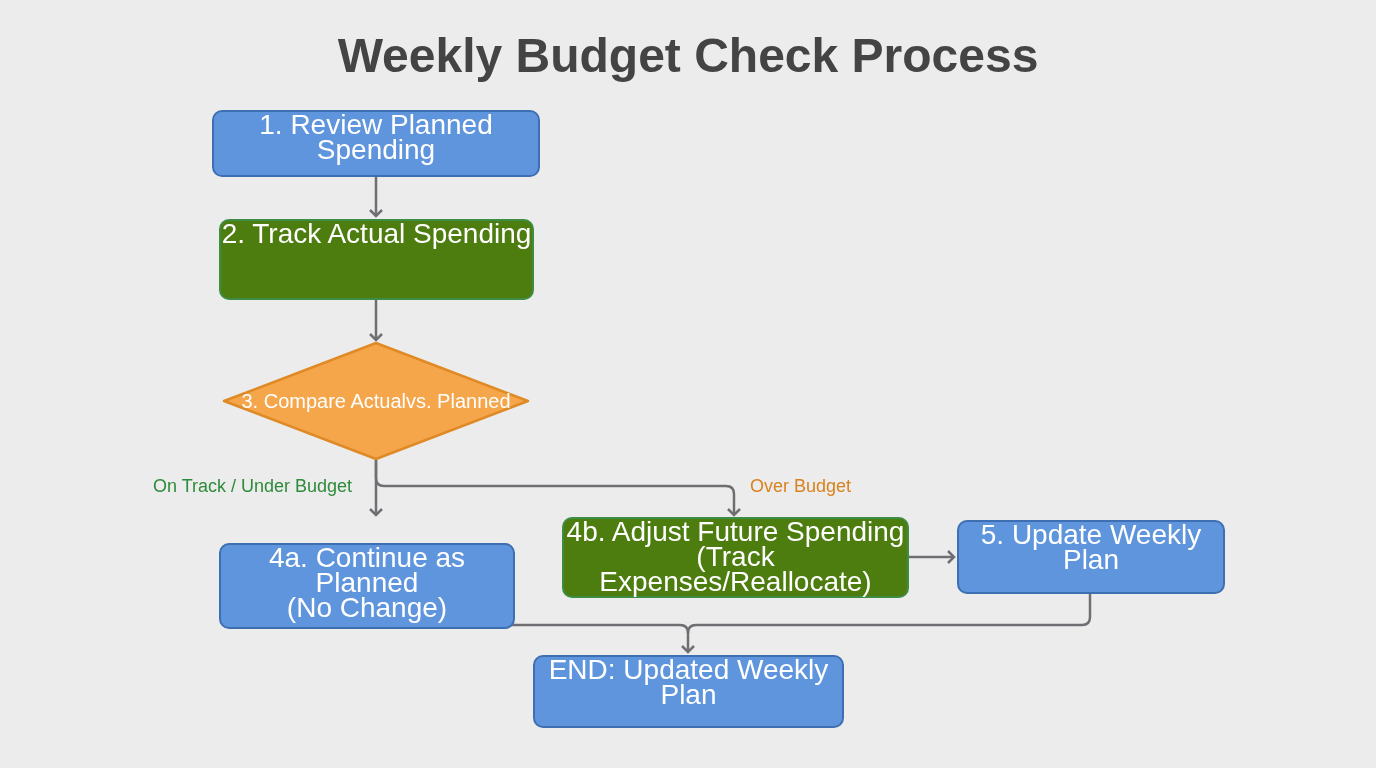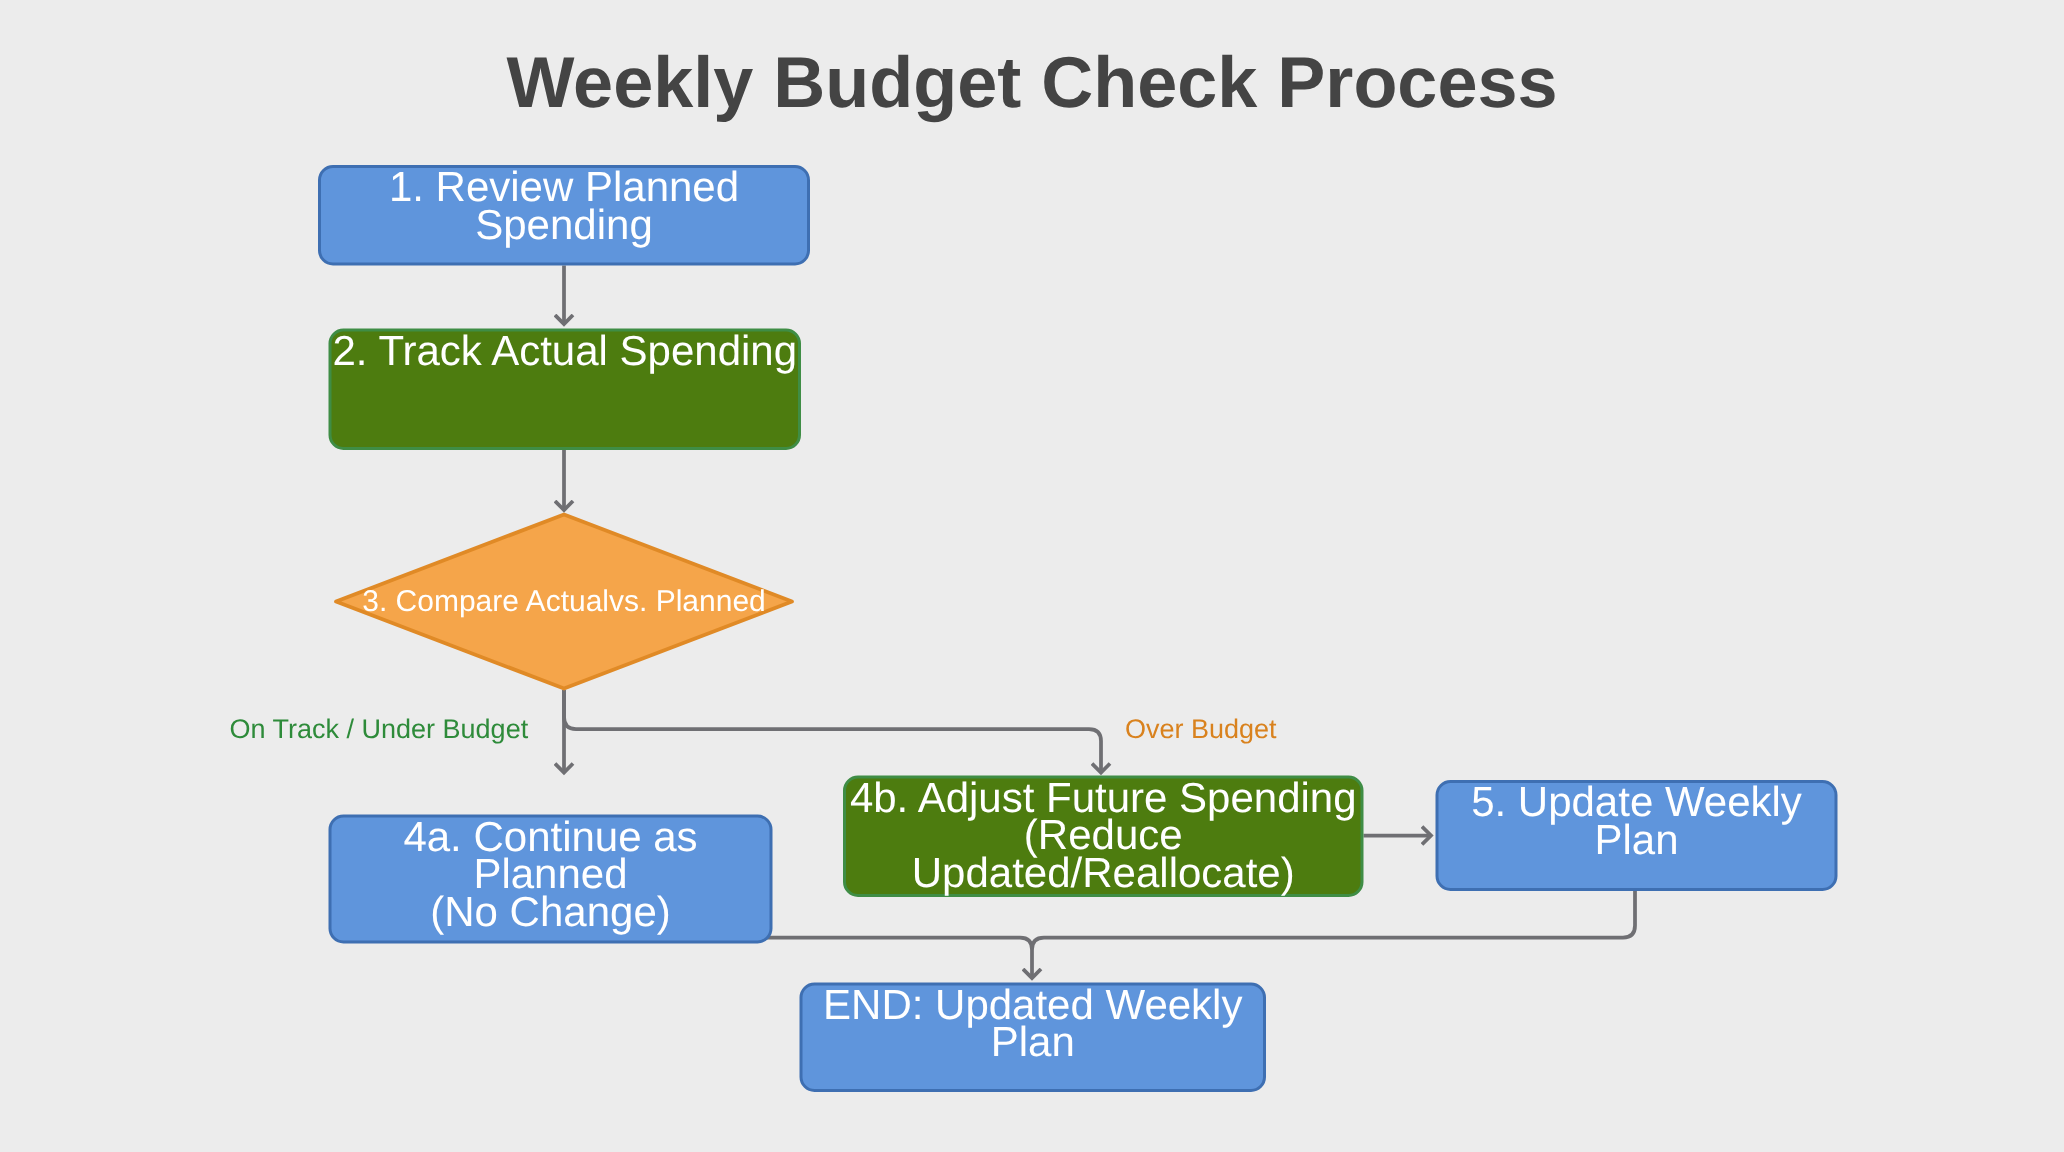--- a/index.html
+++ b/index.html
@@ -69,21 +69,21 @@
 <div class="label" style="left:153px;top:476px;color:#2e8b3a;">On Track / Under Budget</div>
 <div class="label" style="left:750px;top:476px;color:#d9821e;">Over Budget</div>
 
 <div class="node blue" style="left:219px;top:543px;width:296px;height:86px;">
   <span>4a. Continue as Planned</span>
   <span>(No Change)</span>
 </div>
 
 <div class="node green" style="left:562px;top:517px;width:347px;height:81px;">
   <span>4b. Adjust Future Spending</span>
-  <span>(Reduce Updated/Reallocate)</span>
+  <span>(Track Expenses/Reallocate)</span>
 </div>
 
 <div class="node blue" style="left:957px;top:520px;width:268px;height:74px;">
   <span>5. Update Weekly Plan</span>
 </div>
 
 <div class="node blue" style="left:533px;top:655px;width:311px;height:73px;">
   <span>END: Updated Weekly Plan</span>
 </div>
 

